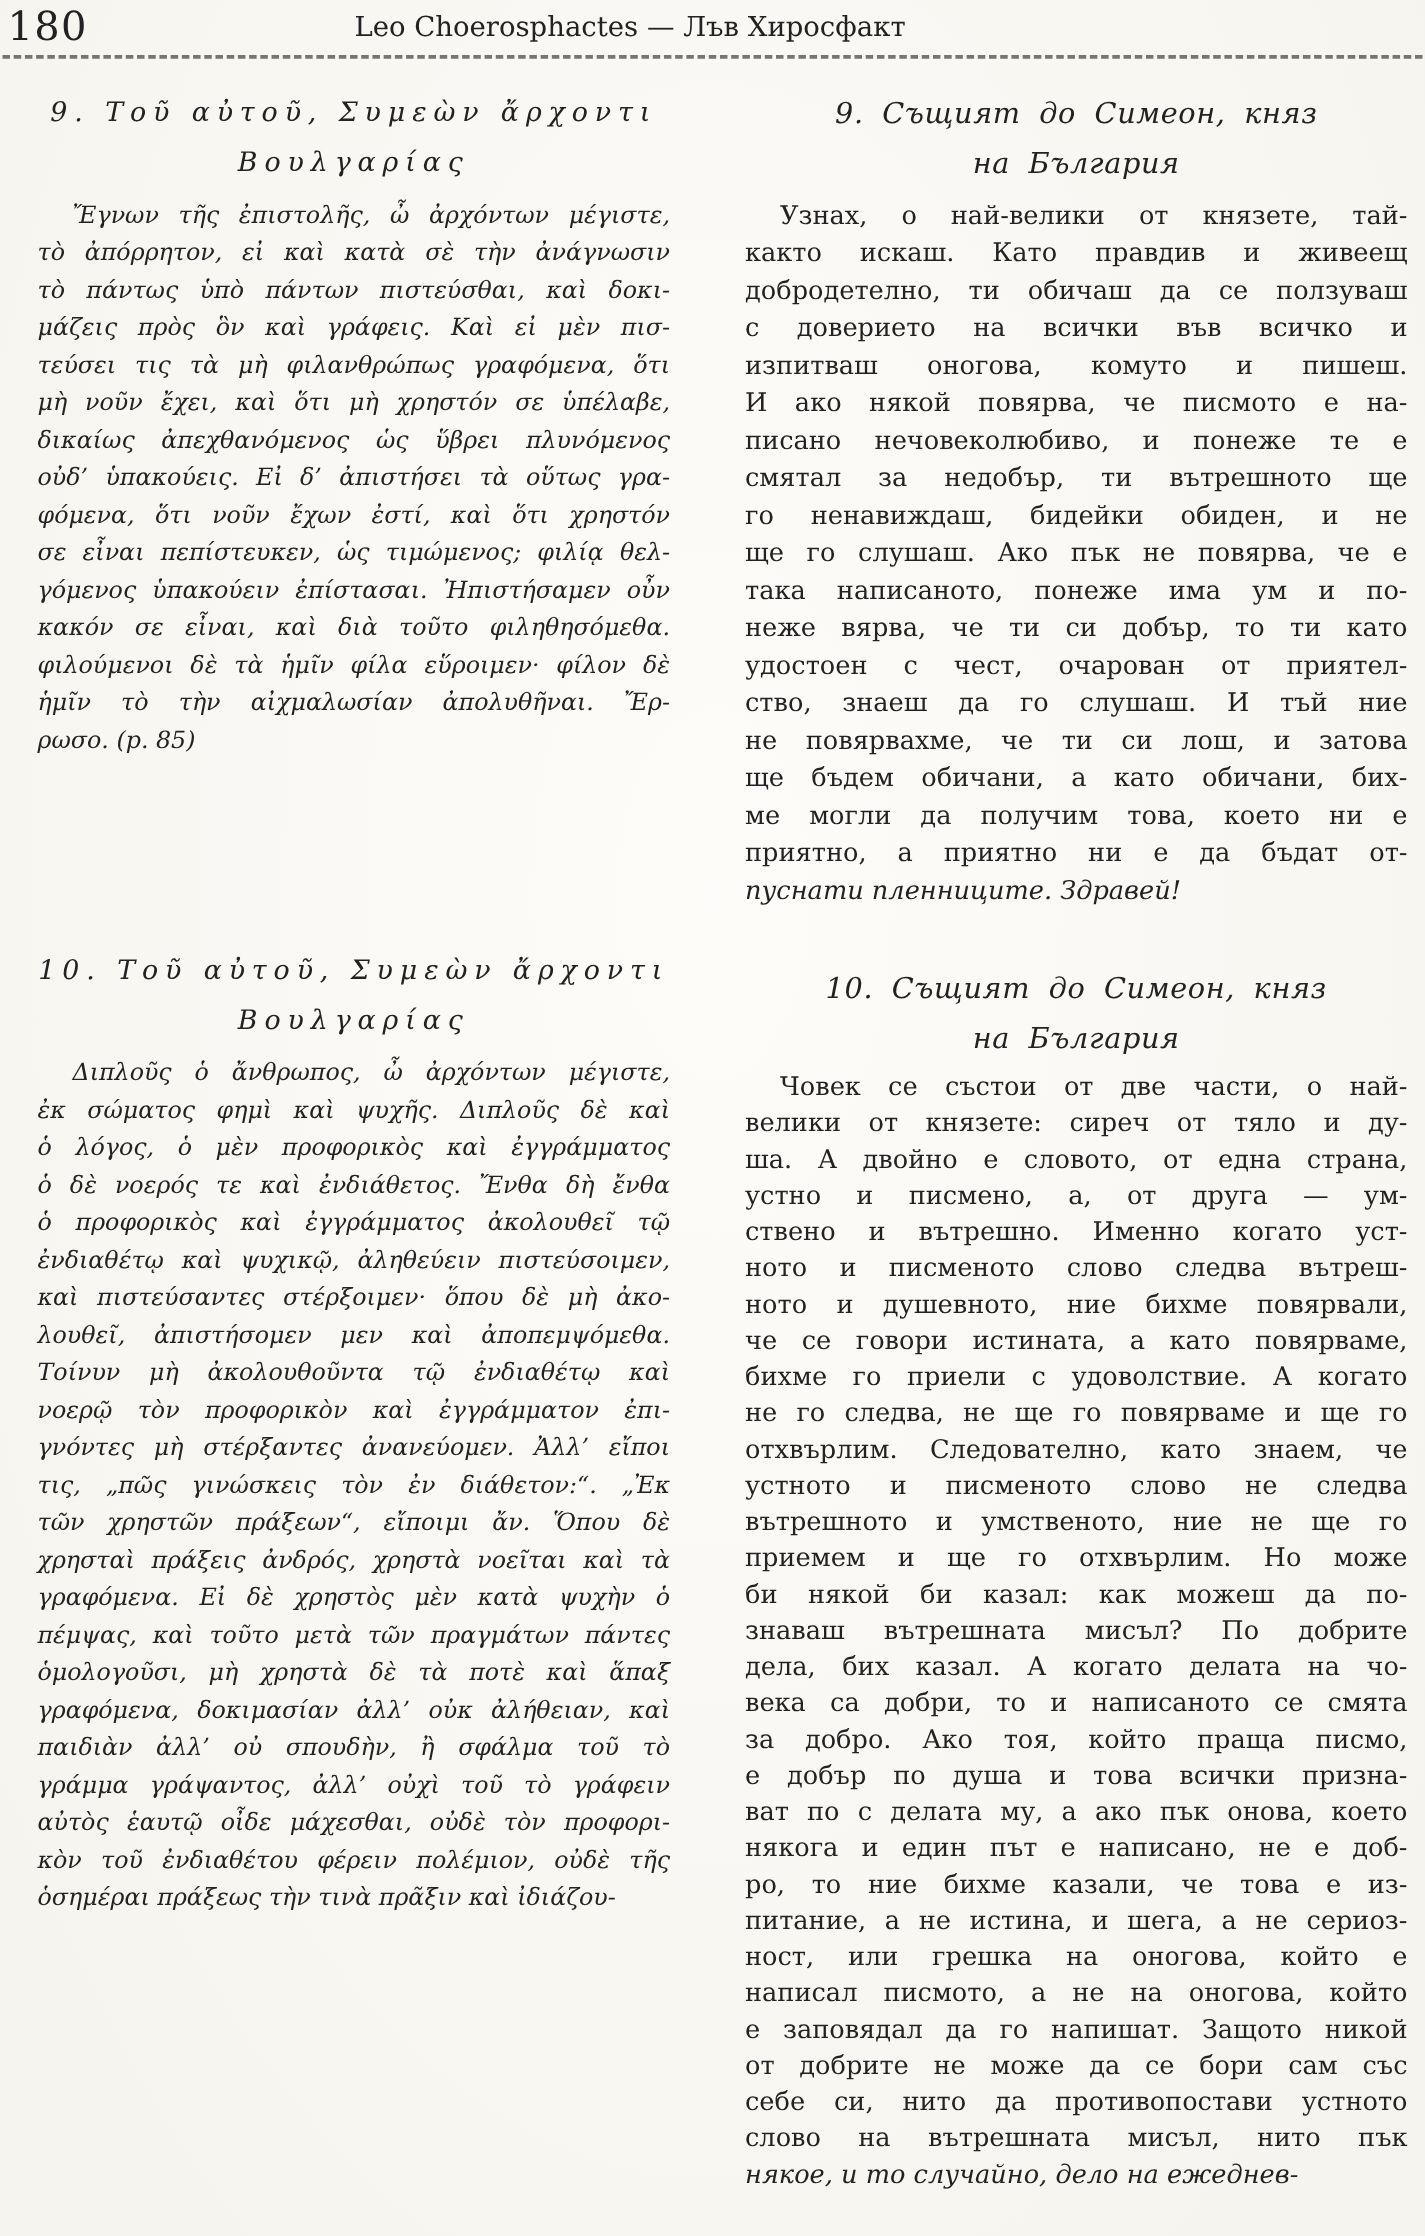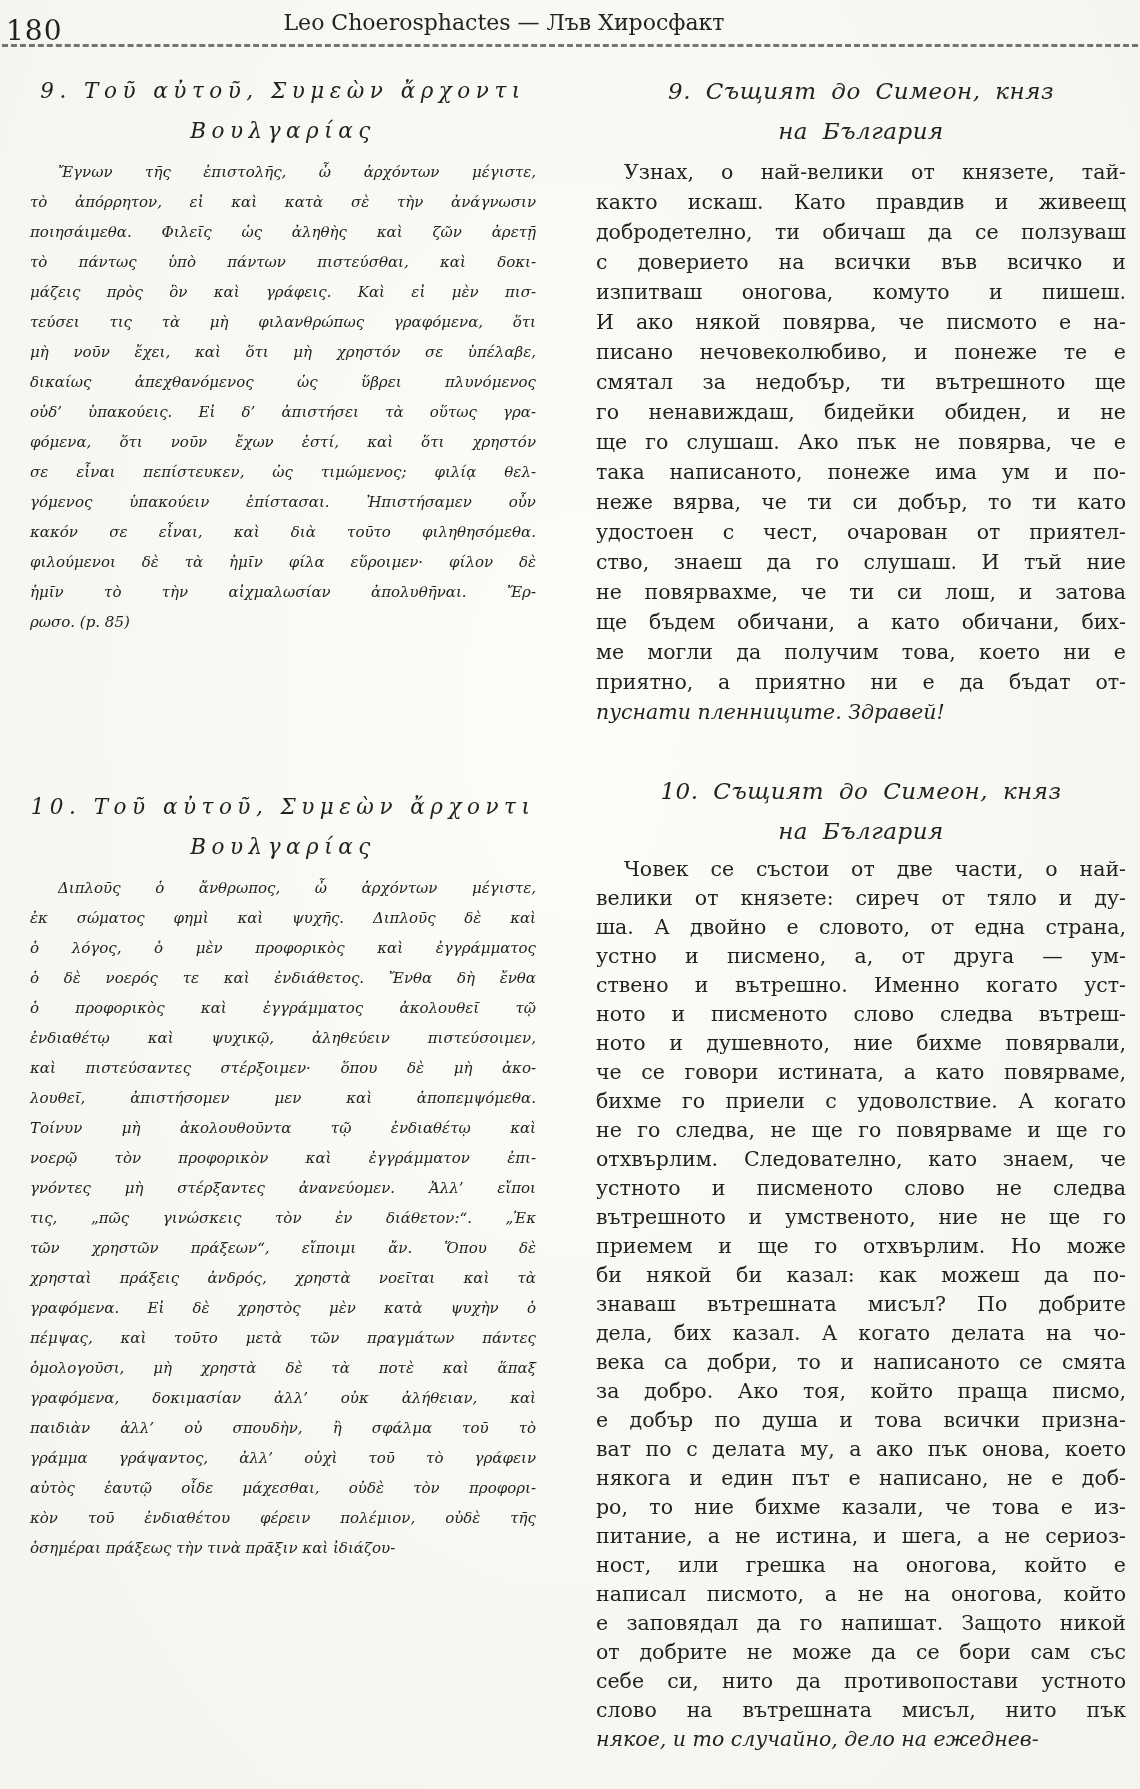--- a/index.html
+++ b/index.html
@@ -12,22 +12,22 @@
   .page {
     position: relative;
     width: 1140px; height: 1789px;
     overflow: hidden;
     background:
       radial-gradient(ellipse at 50% 40%, rgba(255,255,255,0.6), rgba(0,0,0,0.02)),
       #faf8f2;
   }
   .page-header { position: relative; height: 44px; }
   .page-number {
-    position: absolute; left: 6px; top: 14px;
-    font-size: 28px; letter-spacing: 1px;
+    position: absolute; left: 6px; top: 2px;
+    font-size: 32px; letter-spacing: 1px;
   }
   .running-title {
     position: absolute; left: 64px; width: 880px; top: 10px;
     text-align: center; font-size: 22px;
   }
   .header-rule {
     margin: 0 2px;
     border-top: 3px dashed #4a4a46;
     opacity: 0.75;
     height: 0;
@@ -51,21 +51,21 @@
   }
   .col-left h2.sec-heading { letter-spacing: 5.5px; }
   .col-right h2.sec-heading { letter-spacing: 0.5px; word-spacing: 7px; font-size: 23px; }
   h2.sec-heading .hline { display: block; white-space: nowrap; }
 
   .heading-9  { margin-top: 24px !important; }
   .col-left  .heading-10 { margin-top: 150px !important; }
   .col-right .heading-10 { margin-top: 44px  !important; }
 
   .para { margin-top: 6px; }
-  .col-left  .para { font-style: italic; font-size: 15px;   line-height: 30px; }
+  .col-left  .para { font-style: italic; font-size: 19px;   line-height: 30px; }
   .col-right .para { font-size: 20.5px; line-height: 30px; }
   .col-right .para-10 { line-height: 29px; margin-top: 4px; }
 
   .tline {
     text-align: justify;
     text-align-last: justify;
     text-justify: inter-word;
     white-space: nowrap;
   }
   .tline.first { text-indent: 28px; }
@@ -86,21 +86,20 @@
   <main class="cols">
 
     <section class="col col-left">
       <h2 class="sec-heading heading-9">
         <span class="hline">9. Τοῦ αὐτοῦ, Συμεὼν ἄρχοντι</span>
         <span class="hline">Βουλγαρίας</span>
       </h2>
       <div class="para para-9">
           <div class="tline first">Ἔγνων τῆς ἐπιστολῆς, ὦ ἀρχόντων μέγιστε,</div>
           <div class="tline">τὸ ἀπόρρητον, εἰ καὶ κατὰ σὲ τὴν ἀνάγνωσιν</div>
-          <div class="tline">ποιησάιμεθα. Φιλεῖς ὡς ἀληθὴς καὶ ζῶν ἀρετῇ</div>
           <div class="tline">τὸ πάντως ὑπὸ πάντων πιστεύσθαι, καὶ δοκι-</div>
           <div class="tline">μάζεις πρὸς ὃν καὶ γράφεις. Καὶ εἰ μὲν πισ-</div>
           <div class="tline">τεύσει τις τὰ μὴ φιλανθρώπως γραφόμενα, ὅτι</div>
           <div class="tline">μὴ νοῦν ἔχει, καὶ ὅτι μὴ χρηστόν σε ὑπέλαβε,</div>
           <div class="tline">δικαίως ἀπεχθανόμενος ὡς ὕβρει πλυνόμενος</div>
           <div class="tline">οὐδ’ ὑπακούεις. Εἰ δ’ ἀπιστήσει τὰ οὕτως γρα-</div>
           <div class="tline">φόμενα, ὅτι νοῦν ἔχων ἐστί, καὶ ὅτι χρηστόν</div>
           <div class="tline">σε εἶναι πεπίστευκεν, ὡς τιμώμενος; φιλίᾳ θελ-</div>
           <div class="tline">γόμενος ὑπακούειν ἐπίστασαι. Ἠπιστήσαμεν οὖν</div>
           <div class="tline">κακόν σε εἶναι, καὶ διὰ τοῦτο φιληθησόμεθα.</div>

